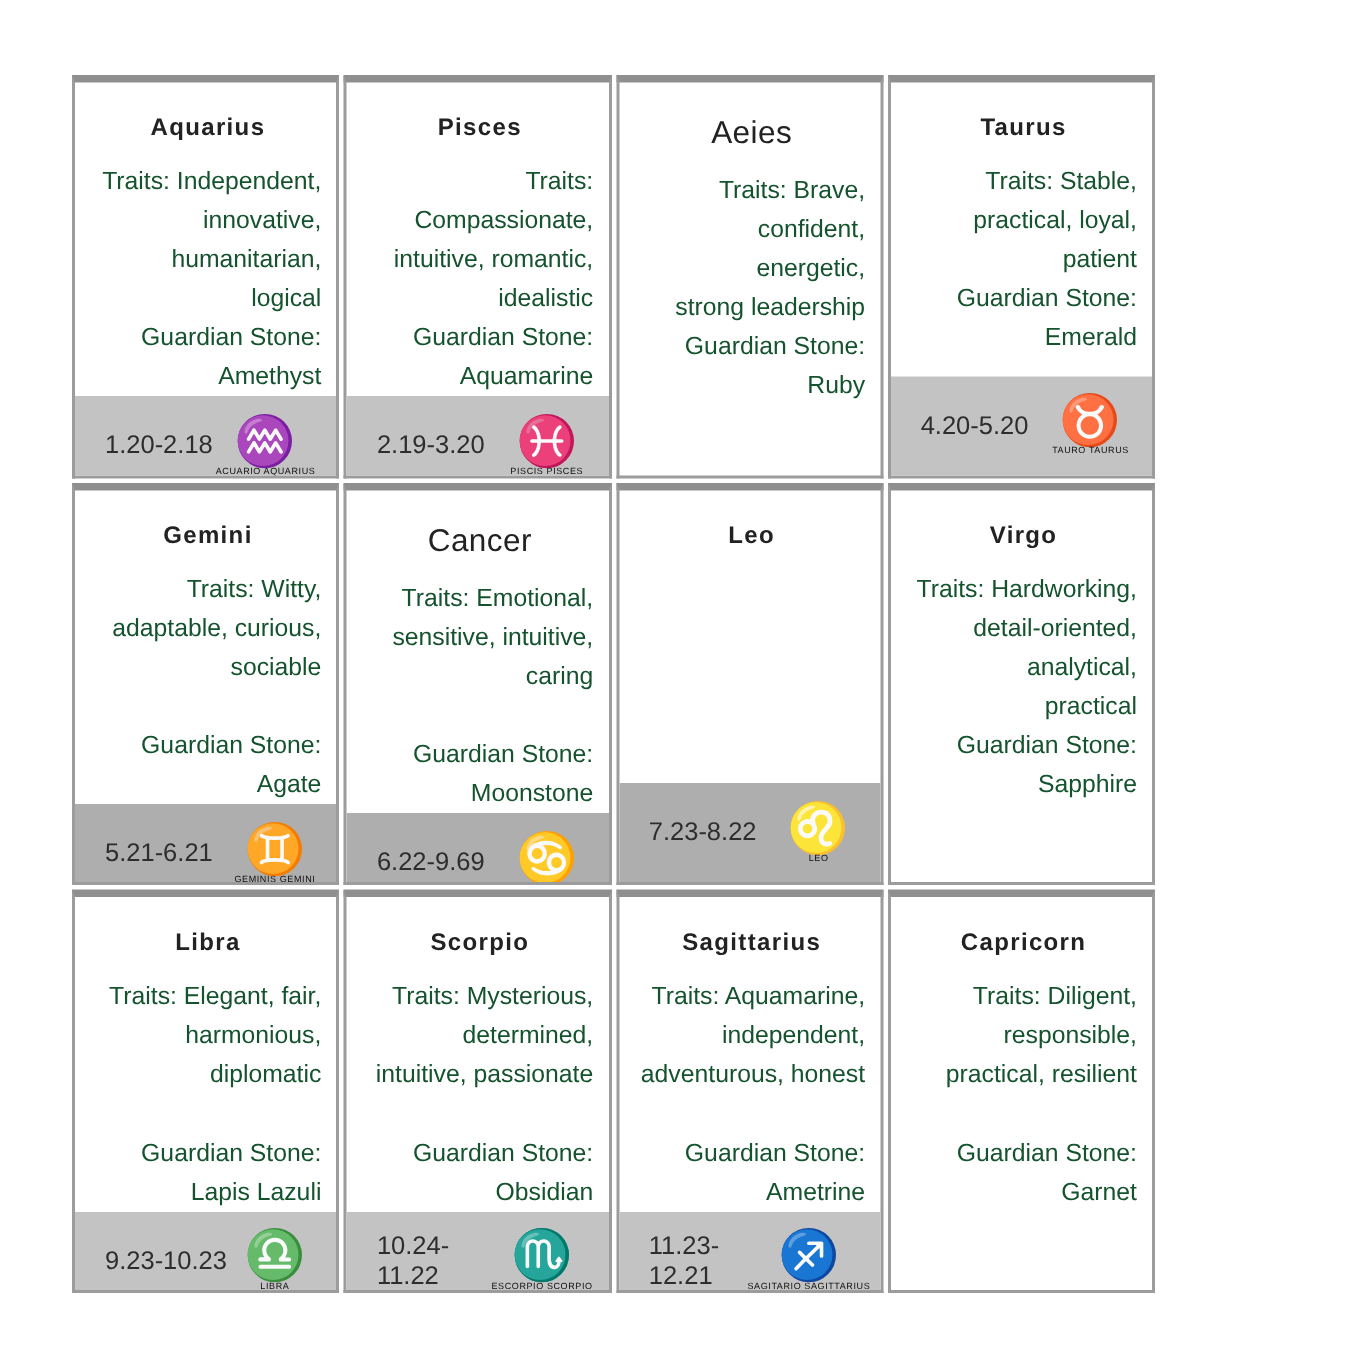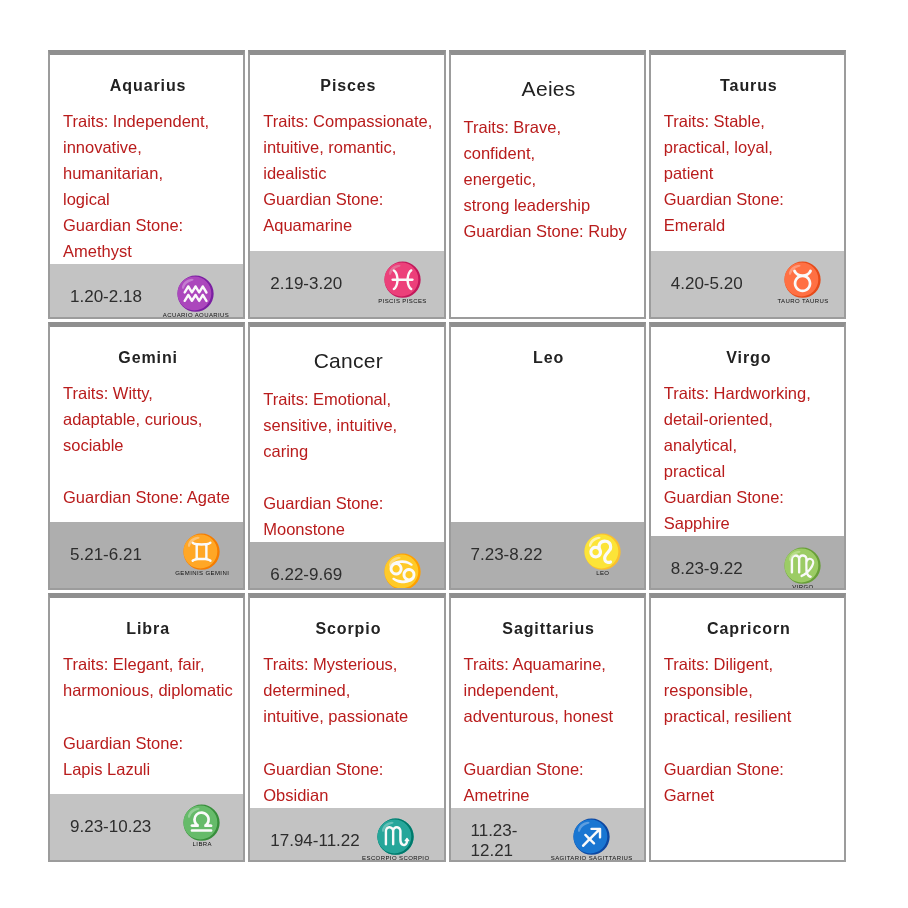--- a/index.html
+++ b/index.html
@@ -11,21 +11,21 @@
     overflow: hidden;
   }
   .canvas {
     position: relative;
     width: 908px; height: 908px;
     background: #ffffff;
   }
   .zodiac-table {
     position: absolute;
     left: 48px; top: 50px;
-    width: 798px; height: 812px;
+    width: 722px; height: 812px;
     display: grid;
     grid-template-columns: repeat(4, 1fr);
     grid-template-rows: repeat(3, 1fr);
     gap: 3px;
   }
   .cell {
     position: relative;
     background: #ffffff;
     border: 2px solid #9c9c9c;
     border-top: 5px solid #8f8f8f;
@@ -43,22 +43,23 @@
     color: #222222;
   }
   .title.regular {
     font-weight: normal;
     font-size: 21px;
     letter-spacing: 0.3px;
   }
   .body {
     font-size: 16.5px;
     line-height: 1.58;
-    color: #b91c1c;
+    color: #14532d;
     white-space: pre-line;
+    text-align: right;
   }
   .band {
     height: 66px;
     flex: none;
     display: flex;
     align-items: center;
     justify-content: space-between;
     padding: 0 8px 0 20px;
     background: #c3c3c3;
   }
@@ -204,27 +205,20 @@
     <div class="cell row2">
       <div class="content">
         <div class="title">Virgo</div>
         <div class="body">Traits: Hardworking,
 detail-oriented,
 analytical,
 practical
 Guardian Stone:
 Sapphire</div>
       </div>
-      <div class="band">
-        <span class="date">8.23-9.22</span>
-        <span class="icon">
-          <span class="glyph">♍</span>
-          <span class="caption">VIRGO</span>
-        </span>
-      </div>
     </div>
 
     <div class="cell row3">
       <div class="content">
         <div class="title">Libra</div>
         <div class="body">Traits: Elegant, fair,
 harmonious, diplomatic
 
 Guardian Stone:
 Lapis Lazuli</div>
@@ -242,21 +236,21 @@
       <div class="content">
         <div class="title">Scorpio</div>
         <div class="body">Traits: Mysterious,
 determined,
 intuitive, passionate
 
 Guardian Stone:
 Obsidian</div>
       </div>
       <div class="band">
-        <span class="date">17.94-11.22</span>
+        <span class="date">10.24-11.22</span>
         <span class="icon">
           <span class="glyph">♏</span>
           <span class="caption">ESCORPIO  SCORPIO</span>
         </span>
       </div>
     </div>
 
     <div class="cell row3">
       <div class="content">
         <div class="title">Sagittarius</div>

